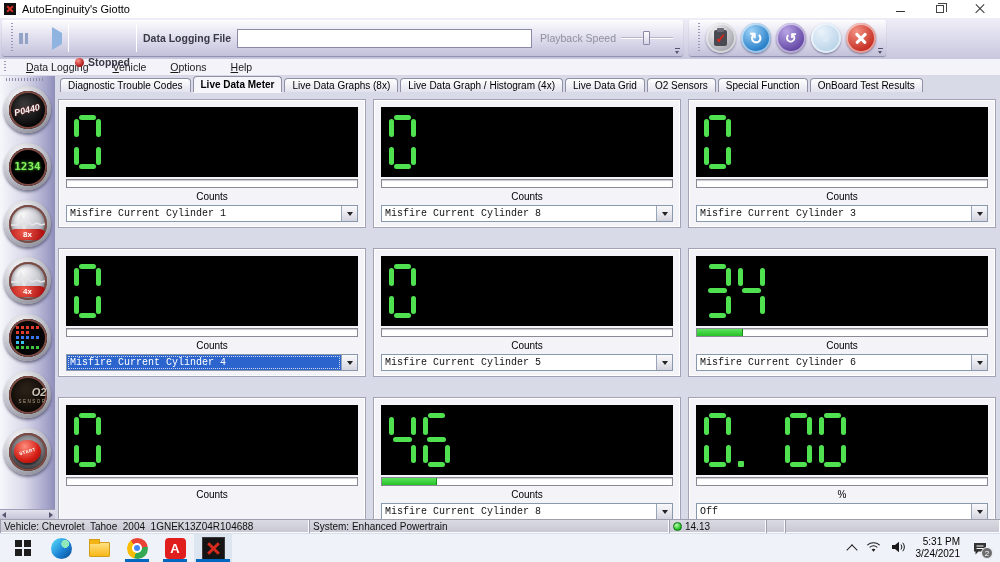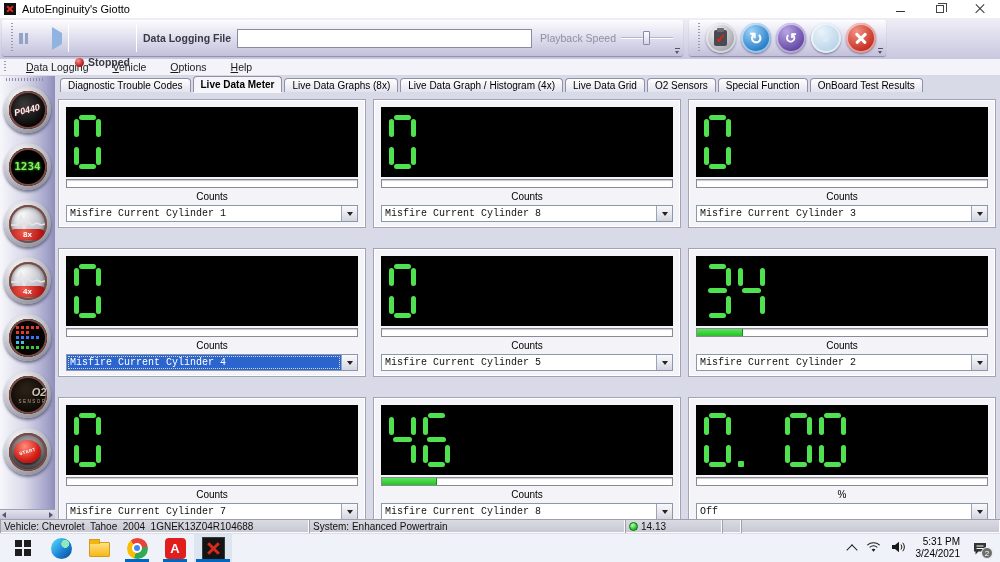--- a/index.html
+++ b/index.html
@@ -131,21 +131,21 @@
 
   
   .bottom-strip{height:22px;flex:none;margin-top:auto;background:#ebebf3;border-top:1px solid #c9c9d8;display:flex;align-items:center;padding-left:2px;}
   .corner-box{width:15px;height:15px;background:linear-gradient(#e8e8f0,#cacad8);border:1px solid #9a9ab0;margin-right:6px;}
   .btab{height:100%;display:flex;align-items:center;padding:0 16px;font-size:10px;color:#222;border-right:1px solid #c6c6d4;box-shadow:inset 1px 0 0 #fff;}
 
   
   .statusbar{height:14px;flex:none;background:linear-gradient(#dcdce4,#c7c7d2);display:flex;align-items:stretch;font-size:10px;color:#111;}
   .st-sec{display:flex;align-items:center;padding:0 4px;box-shadow:inset 1px 1px 0 #9e9eac, inset -1px -1px 0 #fbfbfd;white-space:pre;overflow:hidden;}
   .st-vehicle{width:309px;flex:none;}
-  .st-system{width:316px;flex:none;}
+  .st-system{width:360px;flex:none;}
   .st-volt{width:97px;flex:none;gap:3px;}
   .st-mini{width:19px;flex:none;}
   .st-rest{flex:1;}
   .led{width:9px;height:9px;border-radius:50%;background:radial-gradient(circle at 35% 30%,#b6ffb0,#1cc01c 70%);border:1px solid #0a700a;flex:none;}
 
   
   .taskbar{height:29px;flex:none;background:#eff3f9;border-top:1px solid #d8dfe8;display:flex;align-items:stretch;padding-left:4px;}
   .tb-btn{width:38px;position:relative;display:flex;align-items:center;justify-content:center;}
   .tb-btn.running::after{content:"";position:absolute;left:7px;right:7px;bottom:0;height:3px;background:#0067c0;}
   .tb-btn.active-app{background:#dde6f0;}
@@ -442,46 +442,40 @@
                 <i class="sg sg-c on"></i>
                 <i class="sg sg-f on"></i>
                 <i class="sg sg-g on"></i>
               </div>
             </div>
           <div class="bar">
               <i class="fill" style="width: 16%;"></i>
             </div>
           <div class="unit">Counts</div>
           <div class="combo">
-            <span class="combo-text">Misfire Current Cylinder 2</span>
+            <span class="combo-text">Misfire Current Cylinder 6</span>
             <span class="combo-btn">
                 <i></i>
               </span>
           </div>
         </div>
 
         <div class="panel">
           <div class="display">
               <div class="seg-digit">
                 <i class="sg sg-a on"></i>
                 <i class="sg sg-b on"></i>
                 <i class="sg sg-c on"></i>
                 <i class="sg sg-d on"></i>
                 <i class="sg sg-e on"></i>
                 <i class="sg sg-f on"></i>
               </div>
             </div>
           <div class="bar"></div>
           <div class="unit">Counts</div>
-          <div class="combo">
-            <span class="combo-text">Misfire Current Cylinder 7</span>
-            <span class="combo-btn">
-                <i></i>
-              </span>
-          </div>
         </div>
 
         <div class="panel">
           <div class="display">
               <div class="seg-digit">
                 <i class="sg sg-b on"></i>
                 <i class="sg sg-c on"></i>
                 <i class="sg sg-f on"></i>
                 <i class="sg sg-g on"></i>
               </div>

